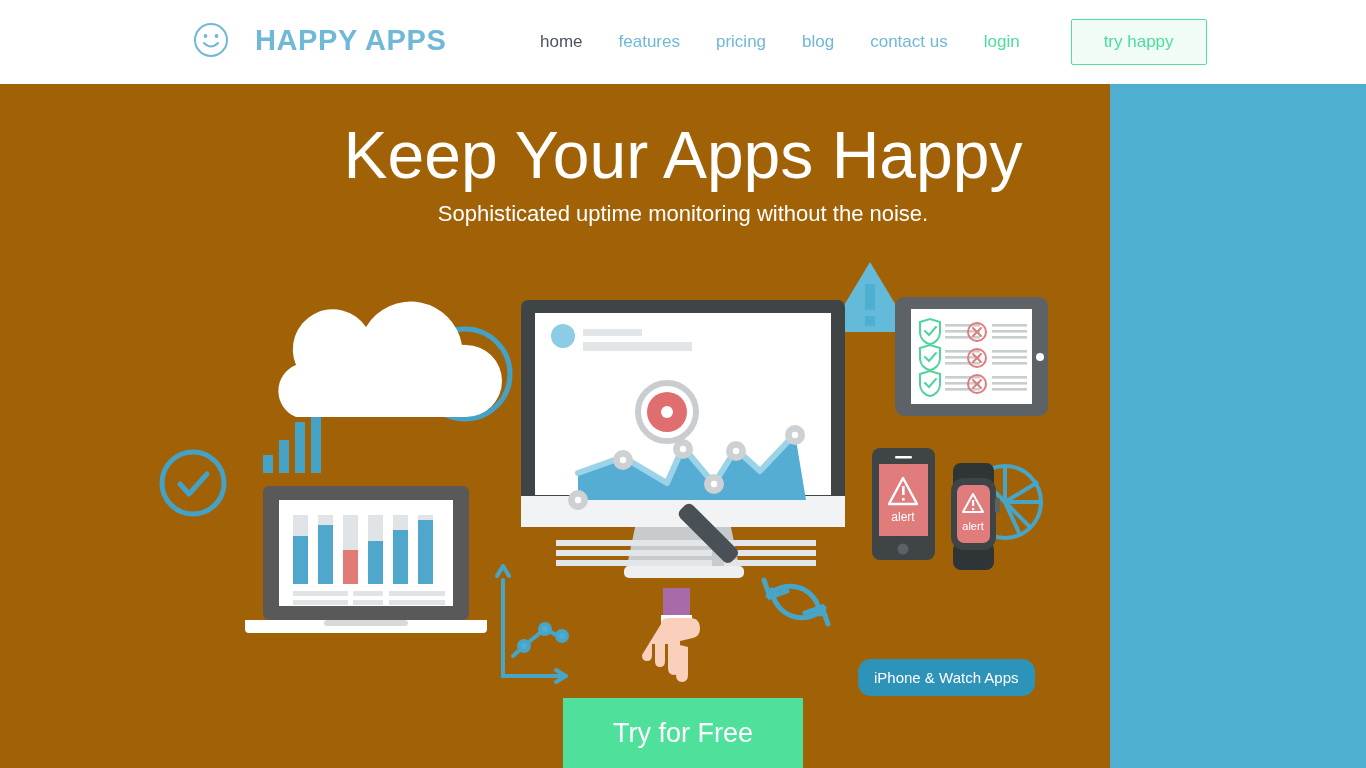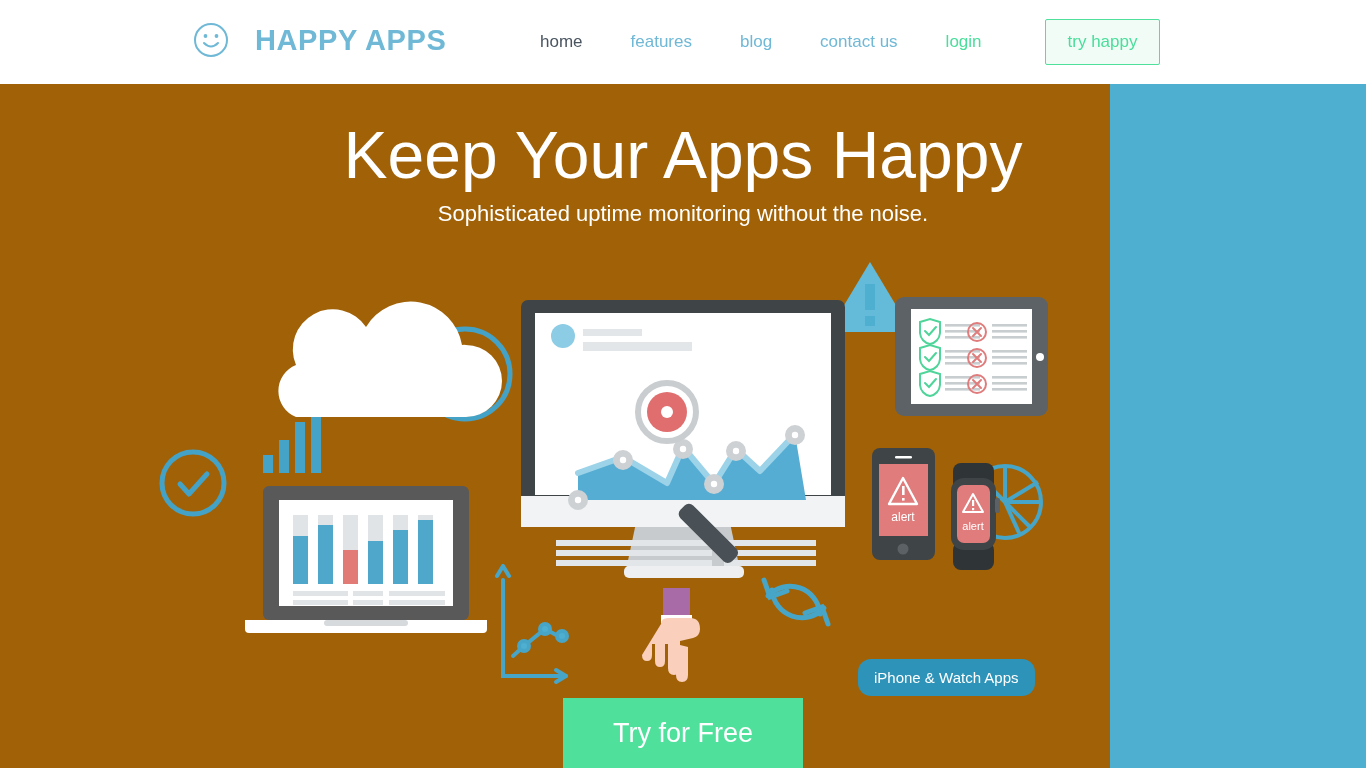--- a/index.html
+++ b/index.html
@@ -21,35 +21,35 @@
     position: absolute; left: 193px; top: 22px;
     display: flex; align-items: center; gap: 26px;
   }
   .logo-face { width: 36px; height: 36px; display: block; }
   .logo-text {
     font-size: 29px; font-weight: bold; letter-spacing: 0.6px;
     color: #6FB8D6; font-family: "Liberation Sans", sans-serif;
   }
   .nav {
     position: absolute; left: 524px; top: 0; height: 84px;
-    display: flex; align-items: center; gap: 16px;
+    display: flex; align-items: center; gap: 4px;
   }
   .nav a {
     font-size: 17px; text-decoration: none; color: #6FB8D6;
     padding: 0 16px; line-height: 84px; white-space: nowrap;
   }
   .nav a.active { color: #4A5560; }
   .nav a.login { color: #49DE9B; }
   .nav .try-happy {
     margin-left: 31px;
     border: 1px solid #4FE09C;
     background: #F2FCF7;
     color: #49DE9B;
     font-size: 17px;
-    padding: 12px 22px;
+    padding: 12px 32px;
     line-height: normal;
     border-radius: 2px;
     text-decoration: none;
   }
 
   
   .hero {
     position: absolute; top: 84px; left: 0;
     width: 1110px; height: 684px;
     background: #a16207;
@@ -109,20 +109,21 @@
         <circle cx="23.5" cy="14" r="1.9" fill="#6FB8D6"></circle>
         <path d="M11 21 q7 7 14 0" fill="none" stroke="#6FB8D6" stroke-width="2" stroke-linecap="round"></path>
       </svg>
     </span>
     <span class="logo-text">HAPPY APPS</span>
   </div>
 
   <nav class="nav">
     <a href="#" class="active">home</a>
     <a href="#">features</a>
+    <a href="#">pricing</a>
     <a href="#">blog</a>
     <a href="#">contact us</a>
     <a href="#" class="login">login</a>
     <a href="#" class="try-happy">try happy</a>
   </nav>
 </div>
 
 <div class="hero">
 
   <h1 class="hero-title">Keep Your Apps Happy</h1>

